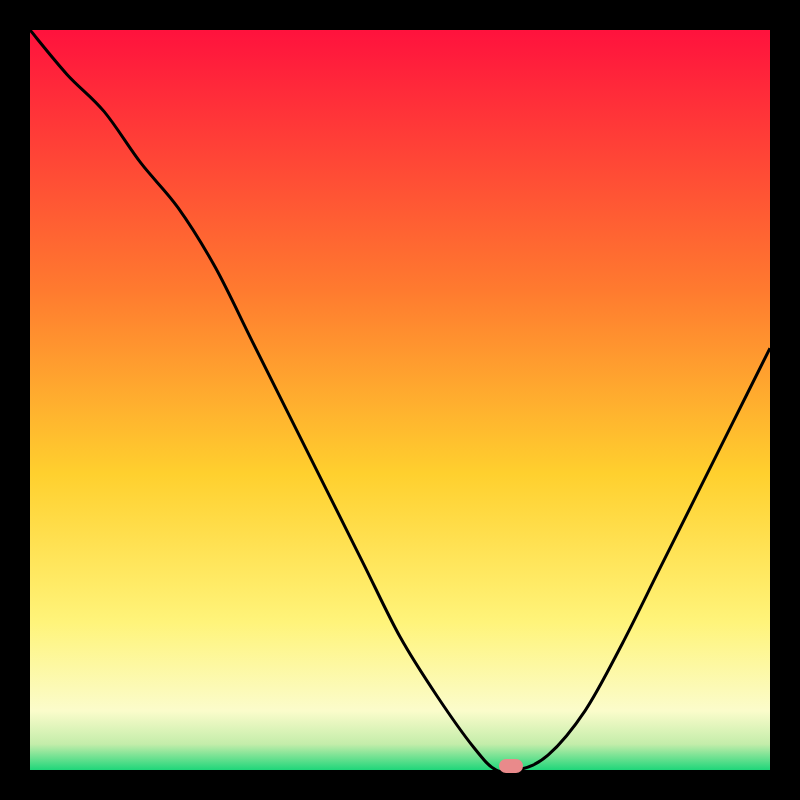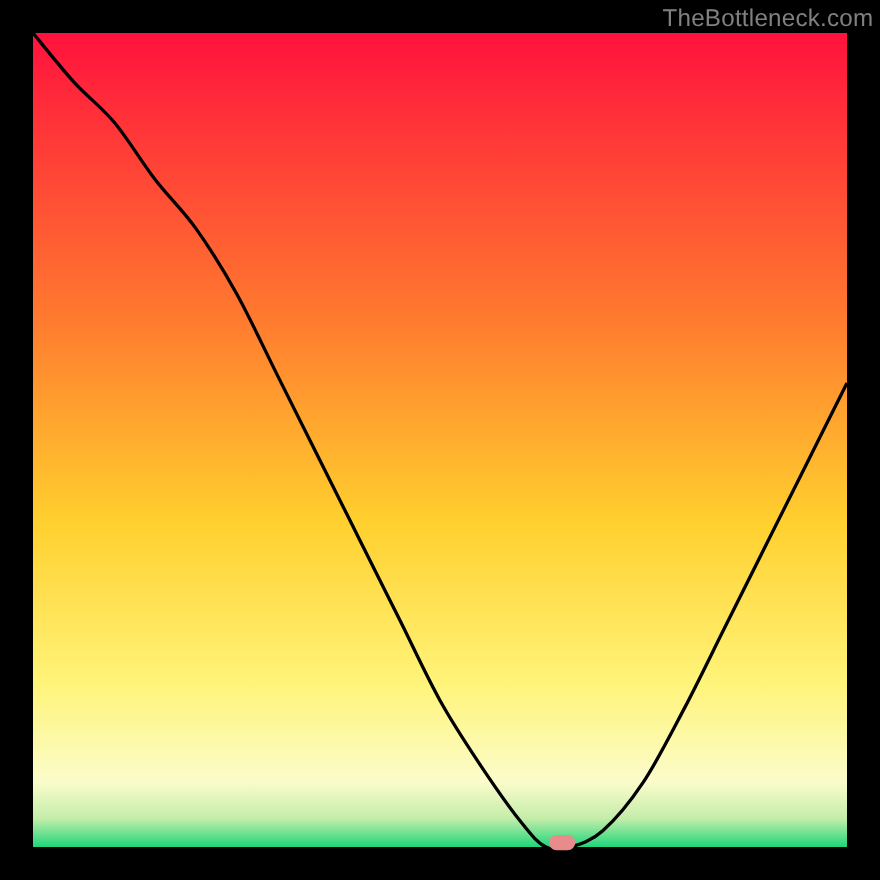--- a/index.html
+++ b/index.html
@@ -43,21 +43,20 @@
     height: 14px;
     border-radius: 7px;
     background: #e98a8b;
     transform: translate(-50%, -50%);
   }
 </style>
 </head>
 <body>
 
 <div class="frame">
-  <div class="attribution">TheBottleneck.com</div>
 
   <div class="plot">
     <svg viewBox="0 0 740 740">
       <defs>
         <linearGradient id="bg-grad" x1="0" y1="0" x2="0" y2="1">
             <stop offset="0%" stop-color="#ff123d"></stop>
             <stop offset="35%" stop-color="#ff7a2f"></stop>
             <stop offset="60%" stop-color="#ffd02e"></stop>
             <stop offset="80%" stop-color="#fff47a"></stop>
             <stop offset="92%" stop-color="#fbfccb"></stop>

